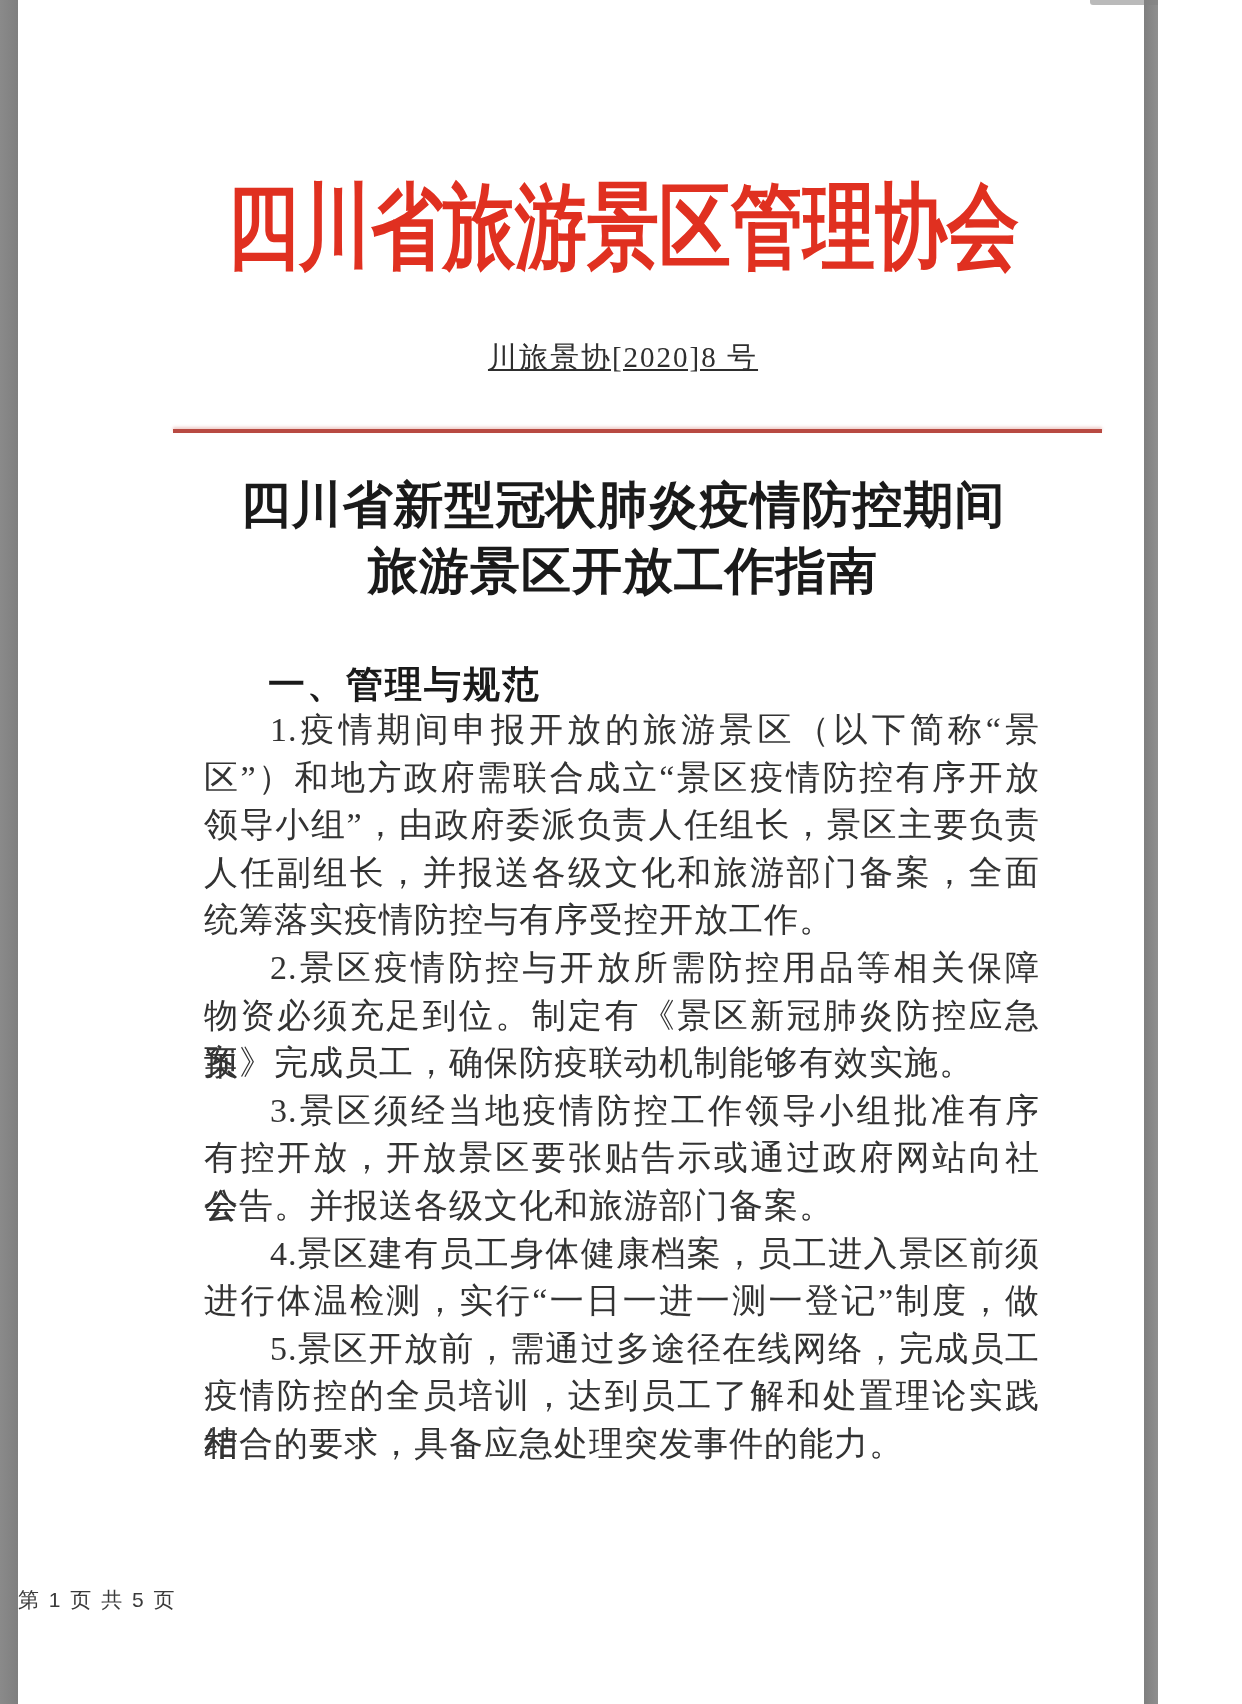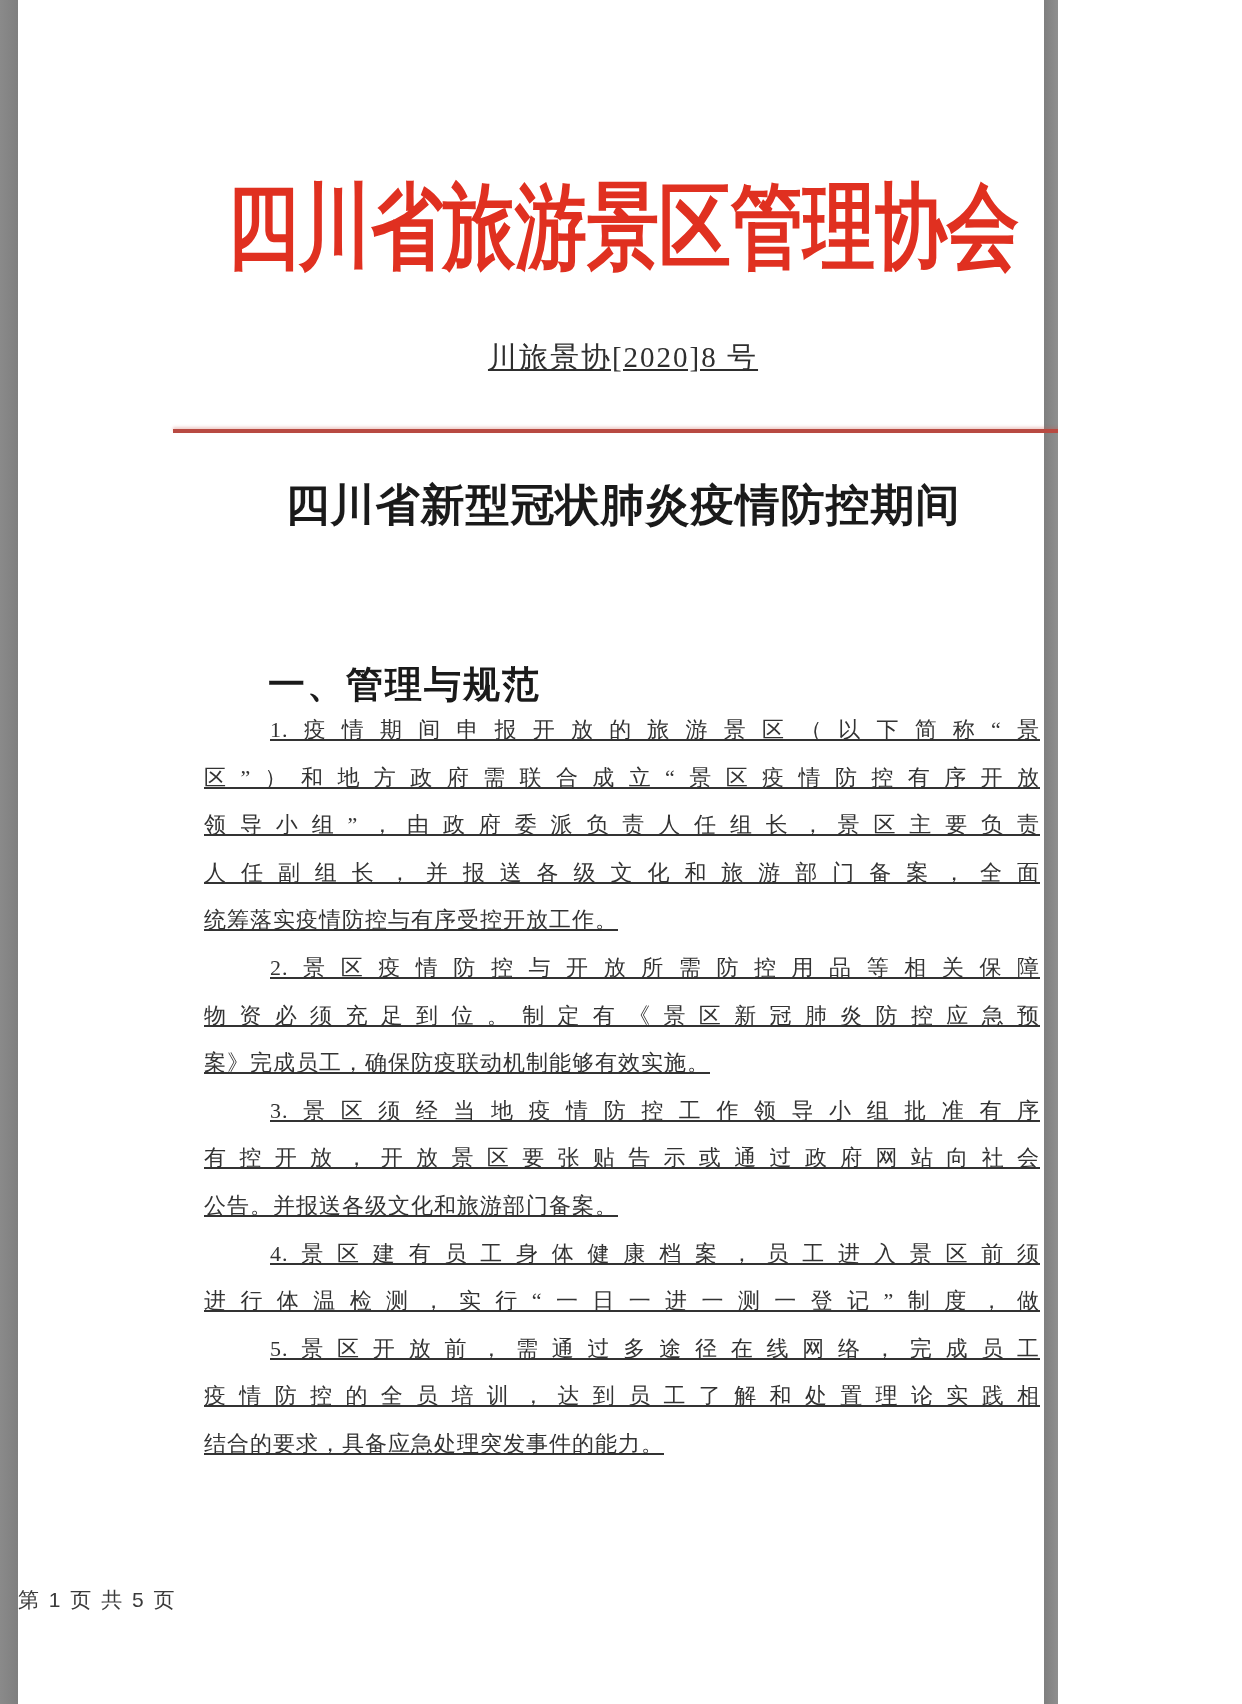--- a/index.html
+++ b/index.html
@@ -5,21 +5,21 @@
   :root{
     --title-red:#e03020;
     --rule-red:#b84a42;
     --body-text:#333333;
     --heading-black:#1a1a1a;
     --scan-gray:#7f7f7f;
   }
   html,body{margin:0;padding:0;background:#ffffff;}
   .canvas{
     position:relative;
-    width:1058px;height:1704px;
+    width:1158px;height:1704px;
     background:#ffffff;
     overflow:hidden;
     font-family:"Liberation Serif", serif;
   }
   .scan-strip-left{
     position:absolute;left:0;top:0;width:18px;height:1704px;
     background:linear-gradient(to right, #8a8a8a, var(--scan-gray));
   }
   .scan-strip-right{
     position:absolute;right:0;top:0;width:14px;height:1704px;
@@ -53,39 +53,38 @@
   .red-rule{
     position:absolute;left:173px;top:429px;width:929px;height:4px;
     background:var(--rule-red);
     box-shadow:0 -2px 3px rgba(200,90,80,0.30);
   }
   .doc-title{
     position:absolute;left:18px;top:472px;width:1210px;
     text-align:center;
     font-family:"Liberation Sans", sans-serif;
     font-weight:bold;
-    font-size:44px;
+    font-size:50px;
     line-height:66px;
     color:var(--heading-black);
     letter-spacing:1px;
   }
   .section-heading{
     position:absolute;left:268px;top:660px;
     font-family:"Liberation Sans", sans-serif;
     font-weight:bold;
     font-size:37px;
     color:var(--heading-black);
     letter-spacing:2px;
     white-space:nowrap;
   }
   .body-block{
     position:absolute;left:204px;top:706px;width:836px;
     color:var(--body-text);
-    font-size:22px;
-    text-decoration:underline;
+    font-size:34px;
   }
   .bline{
     height:47.6px;
     line-height:47.6px;
     letter-spacing:1px;
     white-space:nowrap;
   }
   .bline.jl{
     white-space:normal;
     text-align:justify;
@@ -113,20 +112,21 @@
   <div class="scan-smudge-top"></div>
 
   <div class="org-title">四川省旅游景区管理协会</div>
 
   <div class="doc-number">川旅景协[2020]8 号</div>
 
   <div class="red-rule"></div>
 
   <div class="doc-title">
     <div>四川省新型冠状肺炎疫情防控期间</div>
+    <div>旅游景区开放工作指南</div>
   </div>
 
   <div class="section-heading">一、管理与规范</div>
 
   <div class="body-block">
 
     <div class="bline jl ind">1.疫情期间申报开放的旅游景区（以下简称“景</div>
     <div class="bline jl">区”）和地方政府需联合成立“景区疫情防控有序开放</div>
     <div class="bline jl">领导小组”，由政府委派负责人任组长，景区主要负责</div>
     <div class="bline jl">人任副组长，并报送各级文化和旅游部门备案，全面</div>

